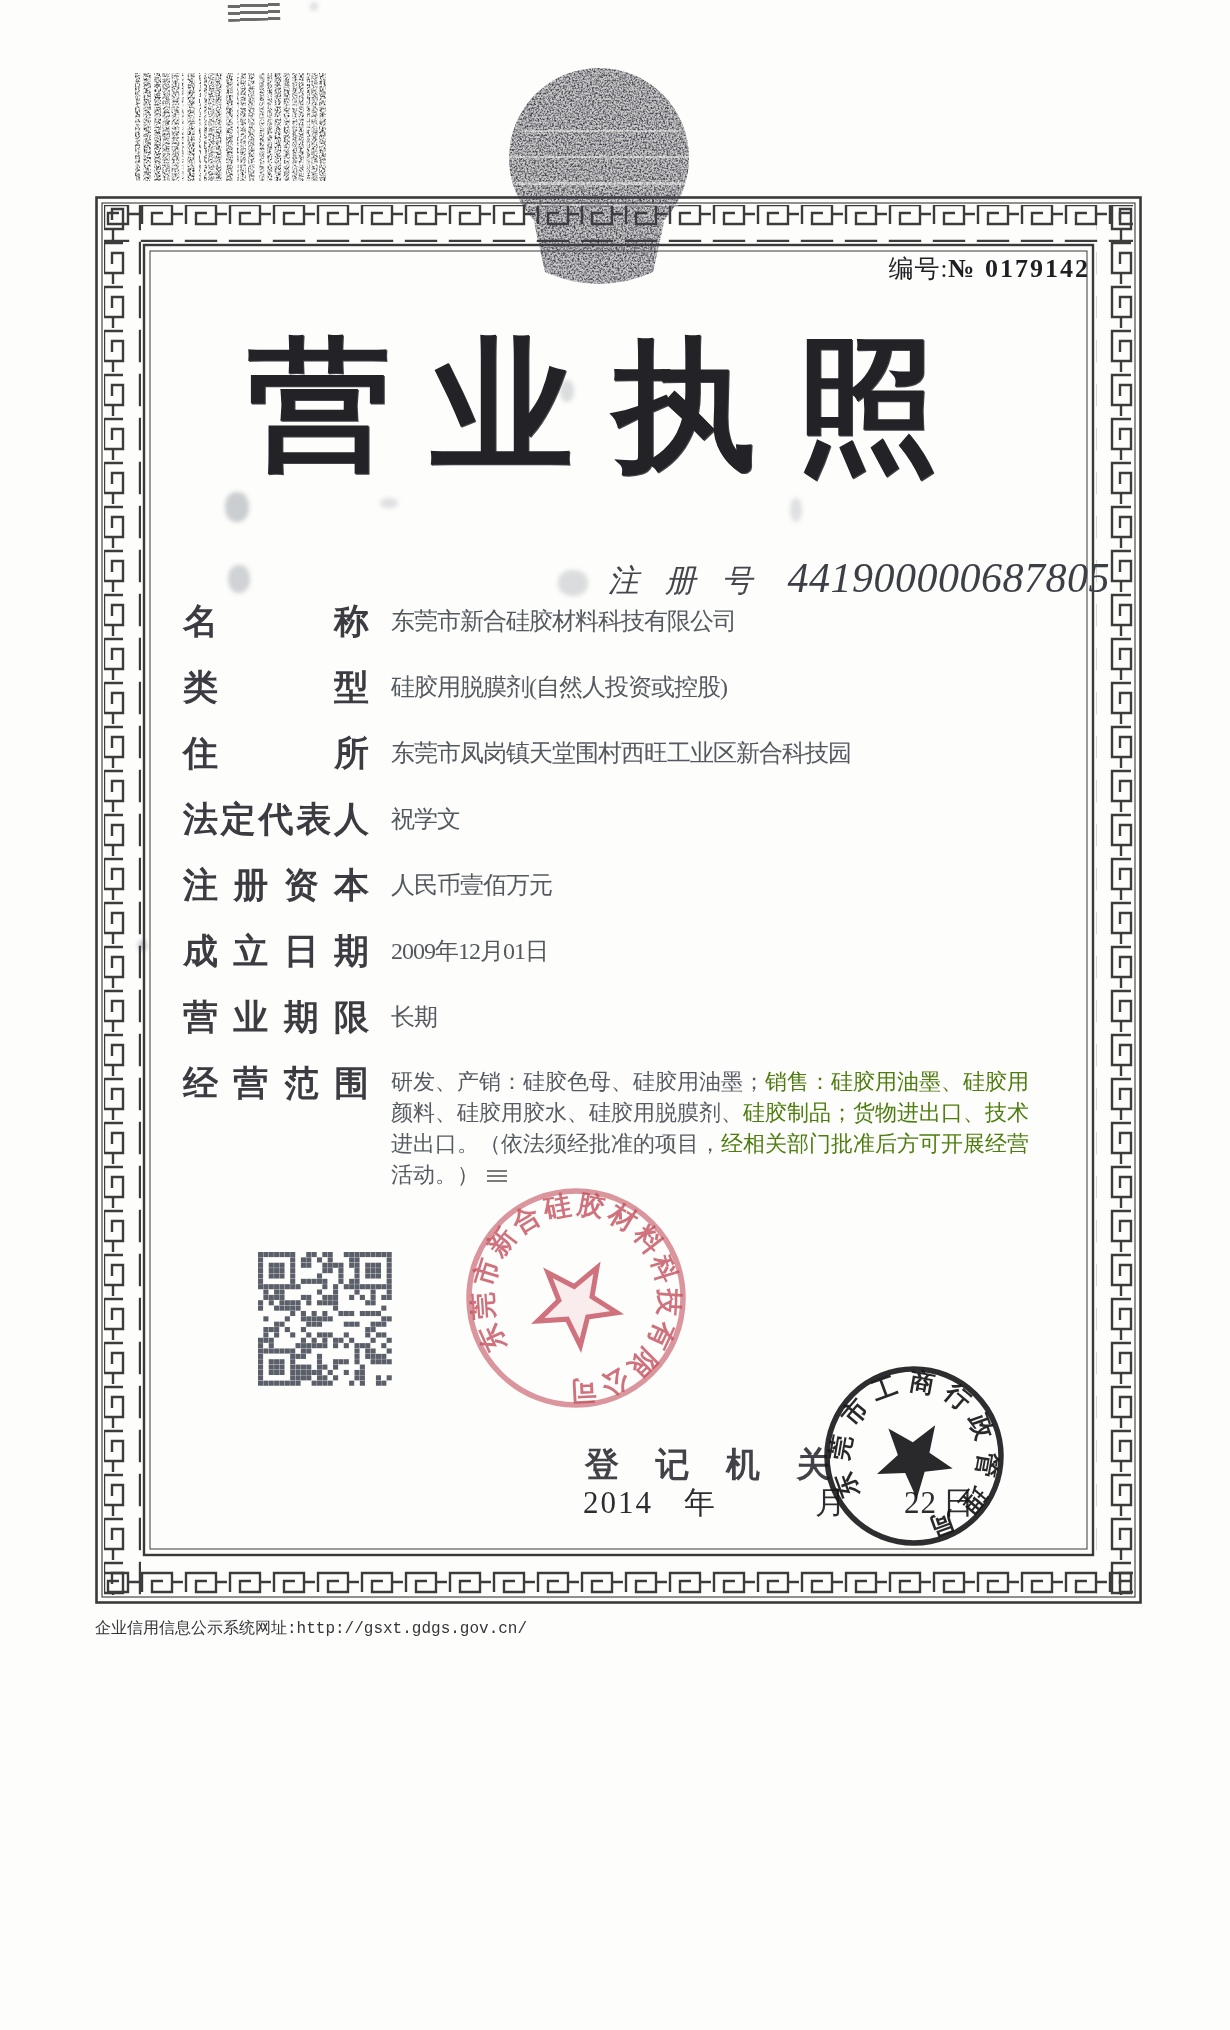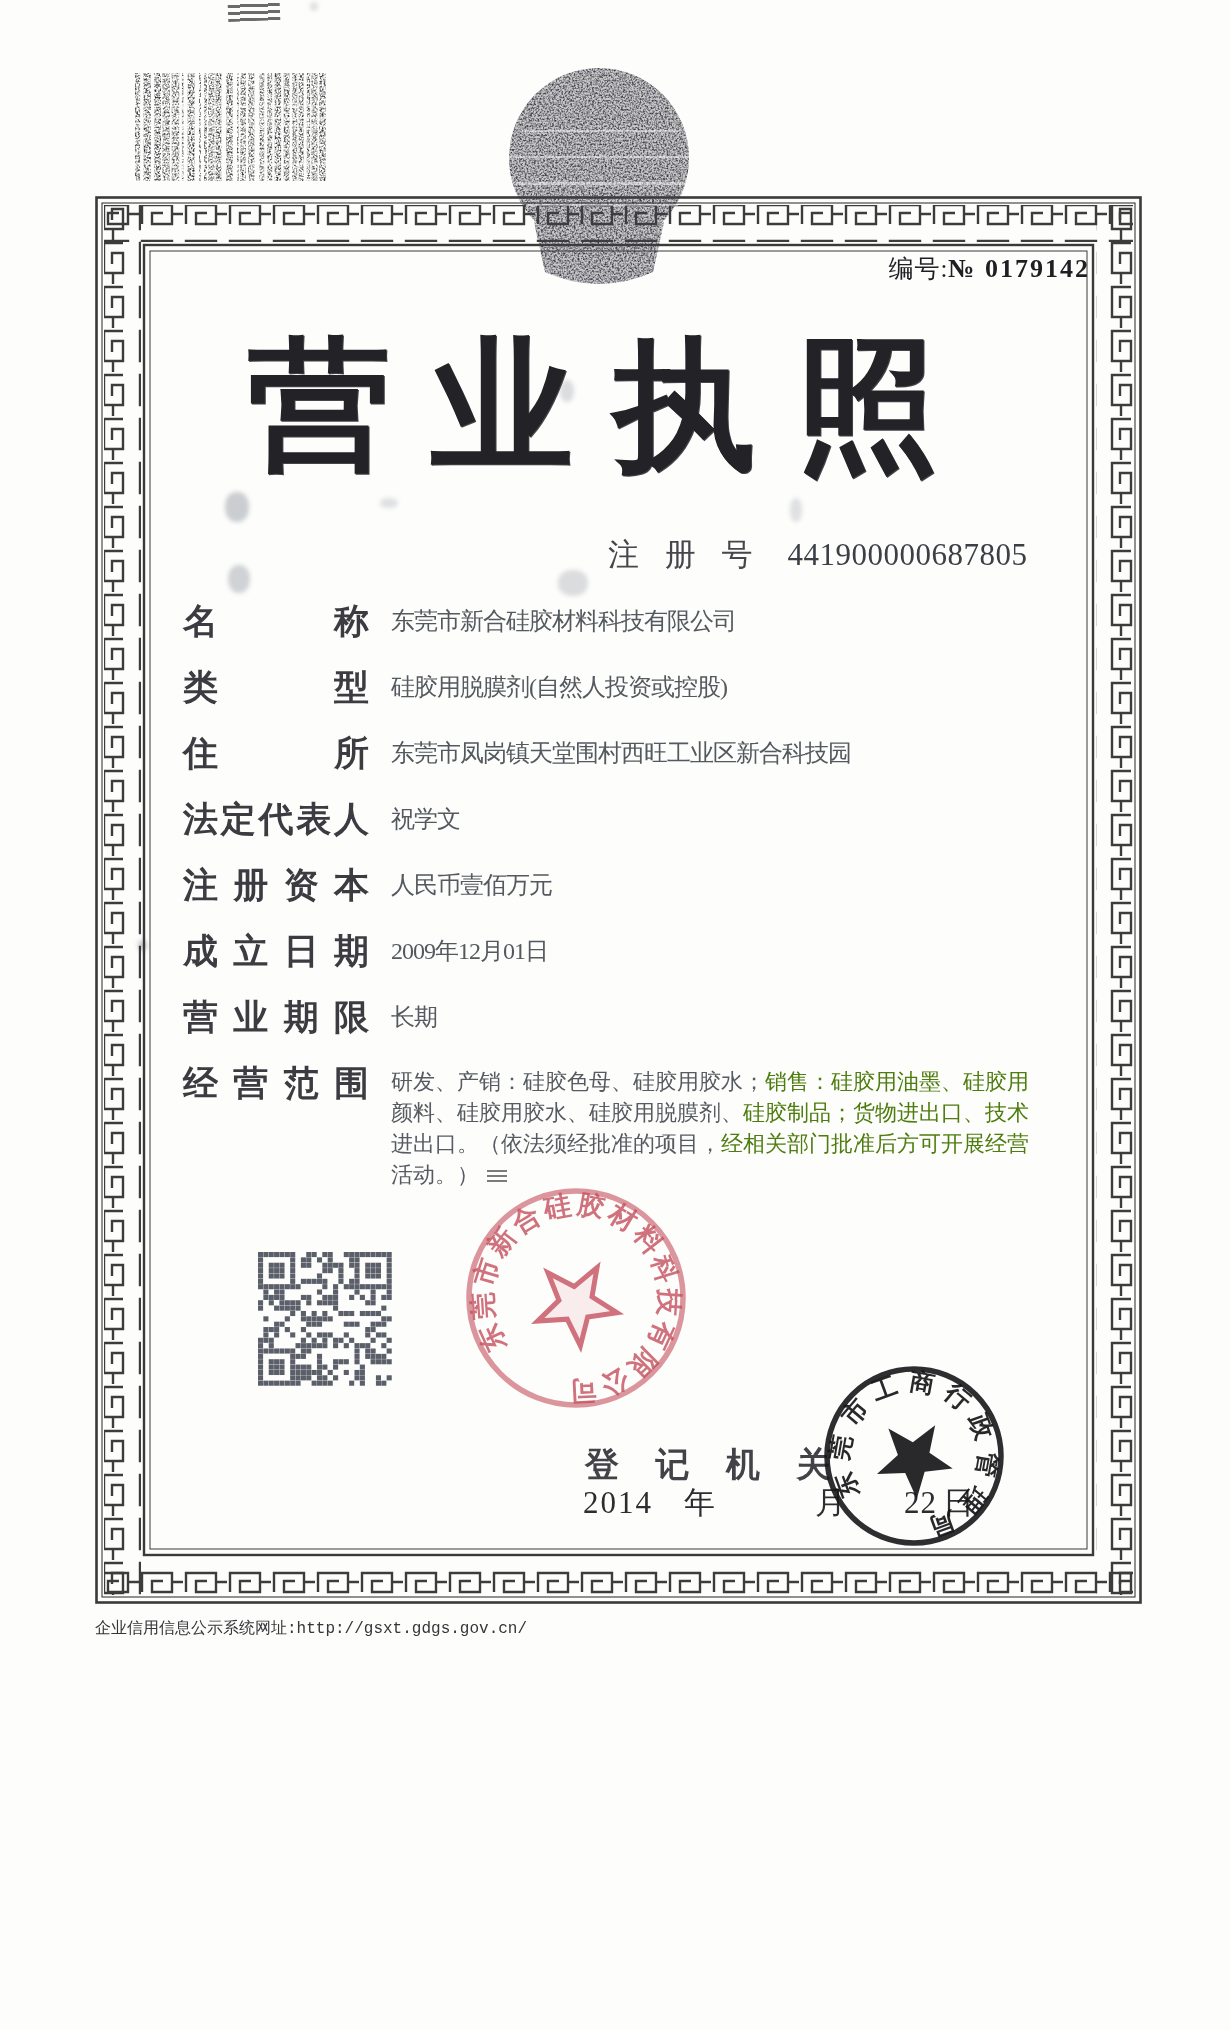--- a/index.html
+++ b/index.html
@@ -23,23 +23,23 @@
 
   
   .serial{left:790px;top:252px;width:300px;text-align:right;z-index:4;font-size:25px;color:#1f1f23;letter-spacing:1px;}
   .serial .no{font-weight:700;font-size:26px;letter-spacing:2px;}
 
   
   .title{left:248px;top:330px;width:690px;display:flex;justify-content:space-between;z-index:4;}
   .title span{font-family:"DejaVu Sans","Liberation Sans",sans-serif;font-weight:900;font-size:142px;line-height:150px;color:#232327;text-shadow:1px 1px 0 #44444a;}
 
   
-  .regno{left:608px;top:534px;display:flex;align-items:center;z-index:4;}
+  .regno{left:608px;top:534px;display:flex;align-items:flex-end;z-index:4;font-style:italic;}
   .regno .lab{font-size:31px;color:#46464c;letter-spacing:9px;margin-right:26px;}
-  .regno .val{font-size:31px;color:#3c4046;letter-spacing:0.5px;}
+  .regno .val{font-size:42px;color:#3c4046;letter-spacing:0.5px;margin-top:20px;}
 
   
   .fields{left:183px;top:598px;width:870px;z-index:4;}
   .row{display:flex;align-items:flex-start;min-height:66px;}
   .flabel{width:186px;font-size:35px;font-weight:600;color:#3b3b41;flex:none;}
   [data-justify]{display:flex;justify-content:space-between;}
   .fvalue{margin-left:22px;padding-top:7px;font-size:24px;color:#54595f;letter-spacing:-1px;white-space:nowrap;}
   .scope{margin-left:22px;padding-top:6px;width:650px;font-size:22px;line-height:31px;color:#565b61;white-space:normal;letter-spacing:0;}
   .scope .b{font-weight:400;color:#4d7c0f;}
   .endmark{display:inline-block;width:20px;height:13px;margin-left:8px;
@@ -235,21 +235,21 @@
       <div class="fvalue">长期</div>
     </div>
     <div class="row">
       <div class="flabel" data-justify="">
           <span>经</span>
           <span>营</span>
           <span>范</span>
           <span>围</span>
         </div>
       <div class="scope">
-        <span class="seg">研发、产销：硅胶色母、硅胶用胶水；</span><span class="seg b">销售：硅胶用油墨、硅胶用</span><span class="seg">颜料、硅胶用胶水、硅胶用脱膜剂、</span><span class="seg b">硅胶制品；货物进出口、技术</span><span class="seg">进出口。（依法须经批准的项目，</span><span class="seg b">经相关部门批准后方可开展经营</span><span class="seg">活动。）</span><span class="endmark"></span>
+        <span class="seg">研发、产销：硅胶色母、硅胶用油墨；</span><span class="seg b">销售：硅胶用油墨、硅胶用</span><span class="seg">颜料、硅胶用胶水、硅胶用脱膜剂、</span><span class="seg b">硅胶制品；货物进出口、技术</span><span class="seg">进出口。（依法须经批准的项目，</span><span class="seg b">经相关部门批准后方可开展经营</span><span class="seg">活动。）</span><span class="endmark"></span>
       </div>
     </div>
   </div>
 
   <svg class="abs qr" width="134" height="134">
     <g id="qr-cells" fill="#454a56" opacity=".88">
         <rect x="0.00" y="0.00" width="5.09" height="5.09"></rect>
         <rect x="5.36" y="0.00" width="5.09" height="5.09"></rect>
         <rect x="10.72" y="0.00" width="5.09" height="5.09"></rect>
         <rect x="16.08" y="0.00" width="5.09" height="5.09"></rect>

